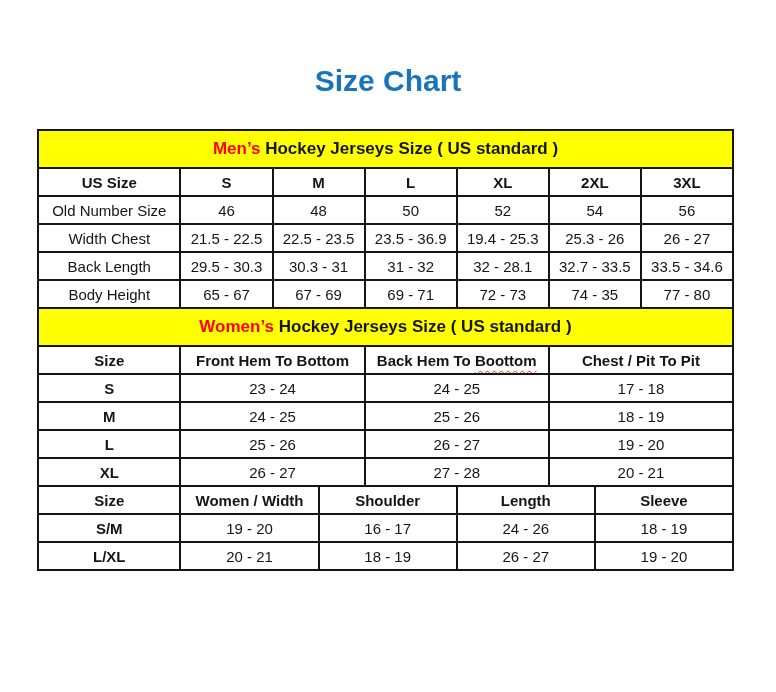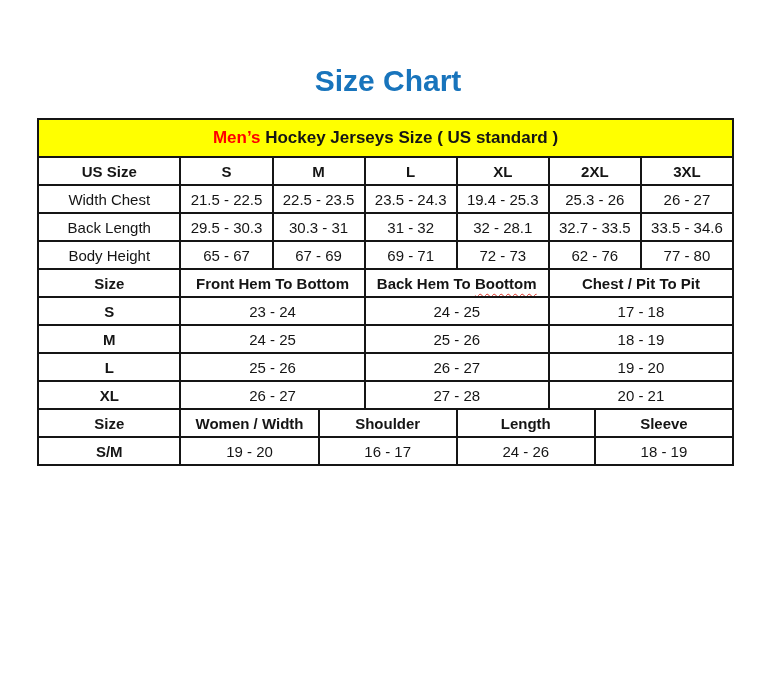--- a/index.html
+++ b/index.html
@@ -16,21 +16,21 @@
     margin: 0;
     padding-top: 64px;
     text-align: center;
     font-size: 30px;
     font-weight: bold;
     color: #1874BC;
     letter-spacing: 0px;
   }
   .chart-wrap {
     width: 697px;
-    margin: 20px 0 0 37px;
+    margin: 31px 0 0 37px;
   }
   table.tbl {
     border-collapse: collapse;
     width: 100%;
     table-layout: fixed;
     font-size: 15px;
     color: #151515;
   }
   table.tbl + table.tbl { margin-top: -2px; }
   .tbl td, .tbl th {
@@ -87,57 +87,72 @@
         <tr>
           <th>US Size</th>
           <th>S</th>
           <th>M</th>
           <th>L</th>
           <th>XL</th>
           <th>2XL</th>
           <th>3XL</th>
         </tr>
         <tr>
+          <td class="row-label">Old Number Size</td>
+          <td>46</td>
+          <td>48</td>
+          <td>50</td>
+          <td>52</td>
+          <td>54</td>
+          <td>56</td>
+        </tr>
+        <tr>
           <td class="row-label">Width Chest</td>
           <td>21.5 - 22.5</td>
           <td>22.5 - 23.5</td>
-          <td>23.5 - 24.3</td>
+          <td>23.5 - 36.9</td>
           <td>19.4 - 25.3</td>
           <td>25.3 - 26</td>
           <td>26 - 27</td>
         </tr>
         <tr>
           <td class="row-label">Back Length</td>
           <td>29.5 - 30.3</td>
           <td>30.3 - 31</td>
           <td>31 - 32</td>
           <td>32 - 28.1</td>
           <td>32.7 - 33.5</td>
           <td>33.5 - 34.6</td>
         </tr>
         <tr>
           <td class="row-label">Body Height</td>
           <td>65 - 67</td>
           <td>67 - 69</td>
           <td>69 - 71</td>
           <td>72 - 73</td>
-          <td>62 - 76</td>
+          <td>74 - 35</td>
           <td>77 - 80</td>
         </tr>
       </tbody>
     </table>
 
     <table class="tbl">
       <colgroup>
         <col style="width:20.5%">
           <col style="width:26.5%">
           <col style="width:26.5%">
           <col style="width:26.5%">
       </colgroup>
       <tbody>
+        <tr class="band">
+          <td colspan="4">
+            <span class="accent-red">Women’s</span>
+            <span>Hockey Jerseys Size ( US standard )</span>
+          </td>
+        </tr>
         <tr>
           <th>Size</th>
           <th>Front Hem To Bottom</th>
           <th>
             <span>Back Hem To</span>
             <span class="misspelled">Boottom</span>
           </th>
           <th>Chest / Pit To Pit</th>
         </tr>
         <tr>
@@ -183,17 +198,24 @@
           <th>Length</th>
           <th>Sleeve</th>
         </tr>
         <tr>
           <td class="row-label-strong">S/M</td>
           <td>19 - 20</td>
           <td>16 - 17</td>
           <td>24 - 26</td>
           <td>18 - 19</td>
         </tr>
+        <tr>
+          <td class="row-label-strong">L/XL</td>
+          <td>20 - 21</td>
+          <td>18 - 19</td>
+          <td>26 - 27</td>
+          <td>19 - 20</td>
+        </tr>
       </tbody>
     </table>
 
   </div>
 </div>
 
 </body></html>

